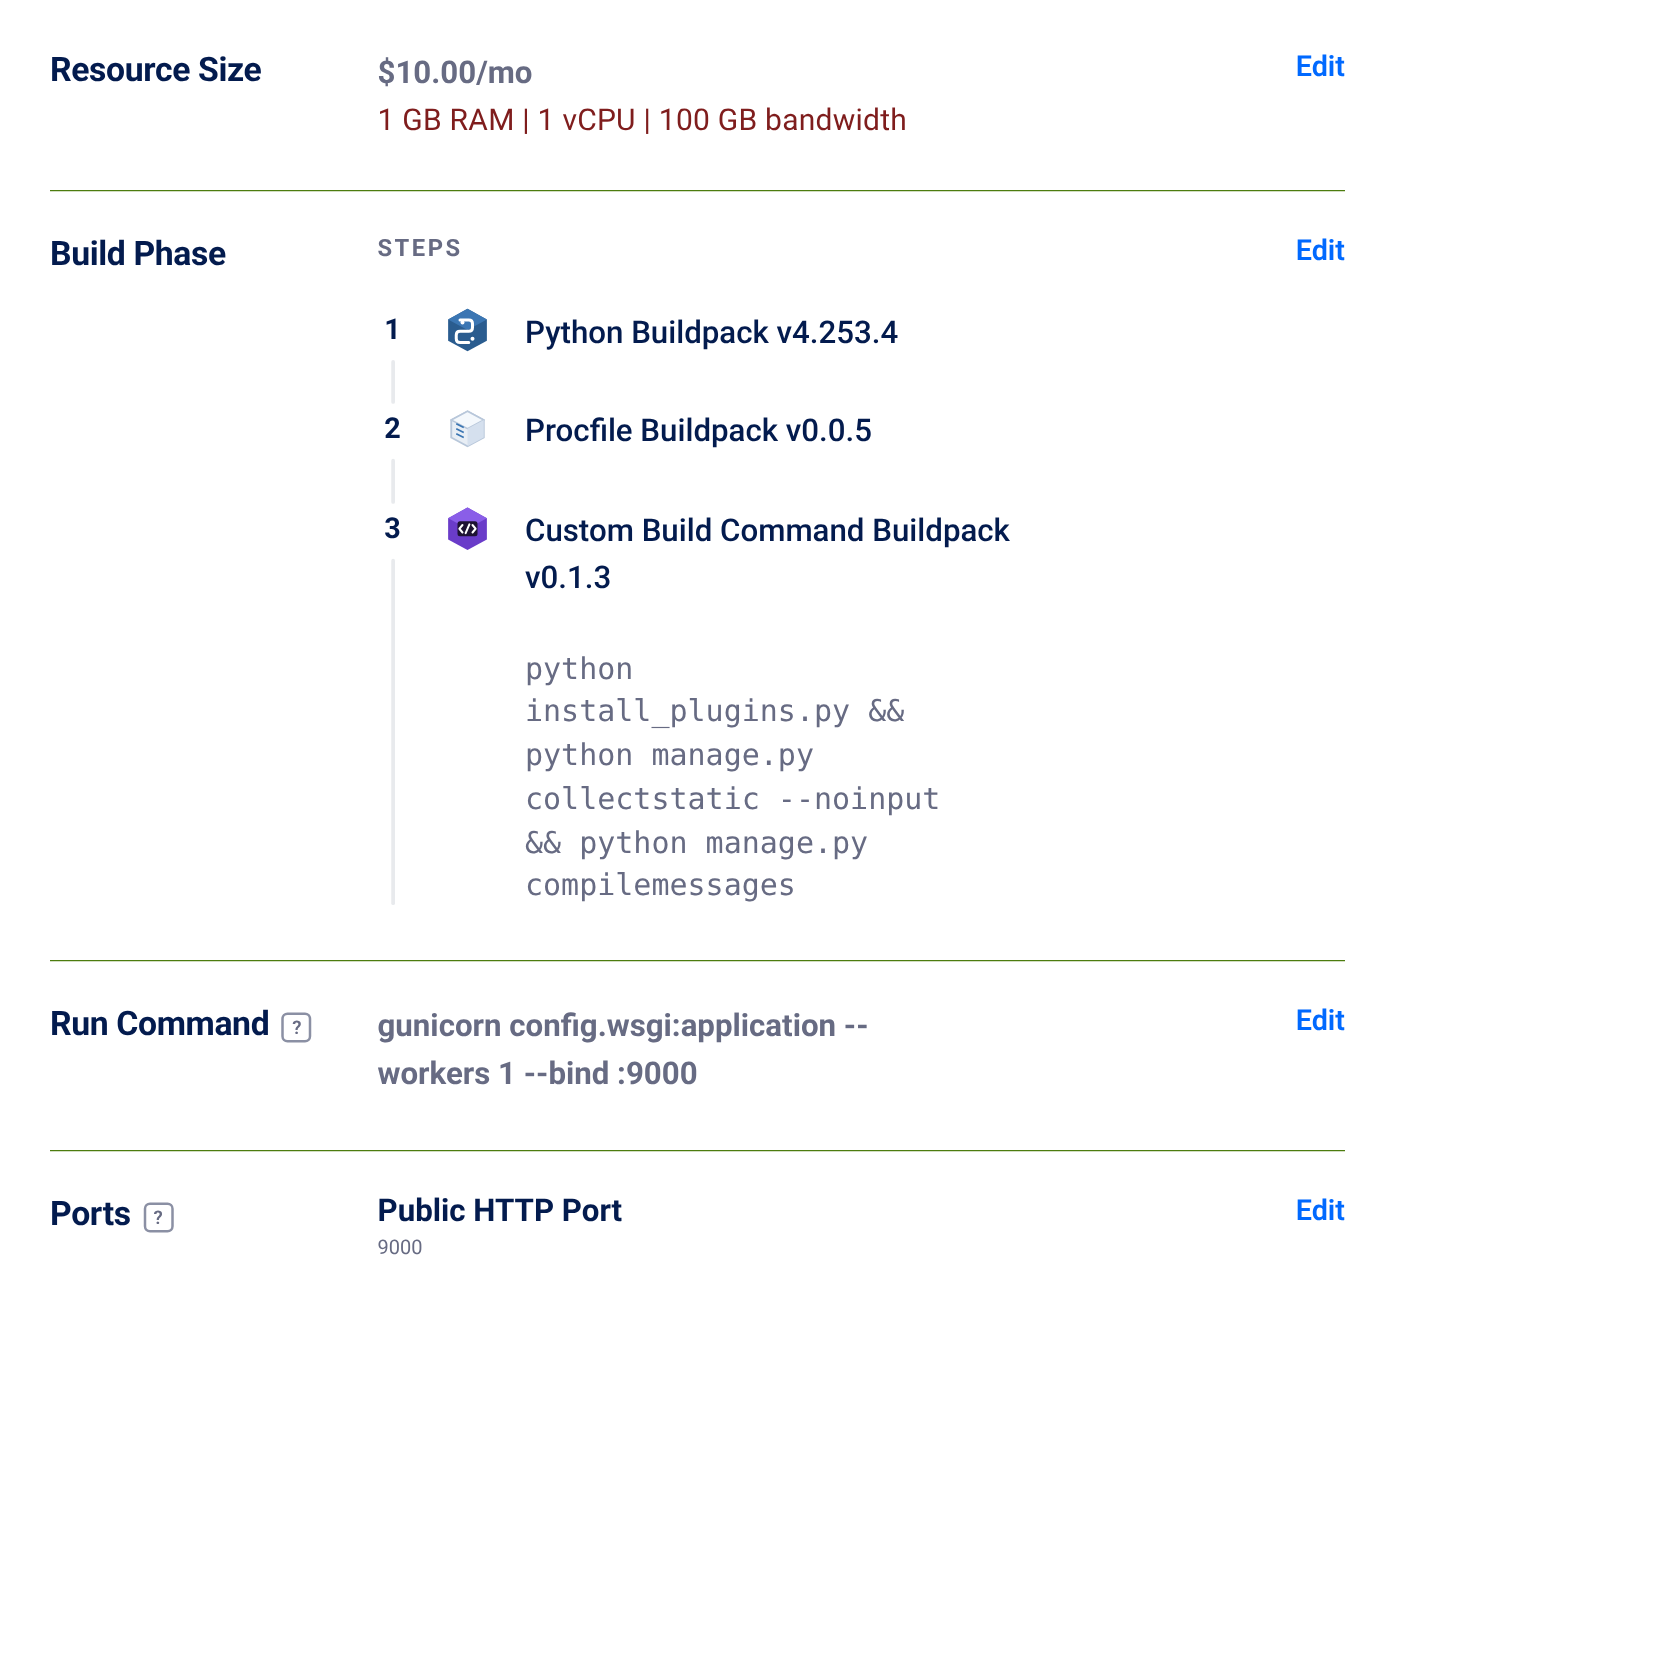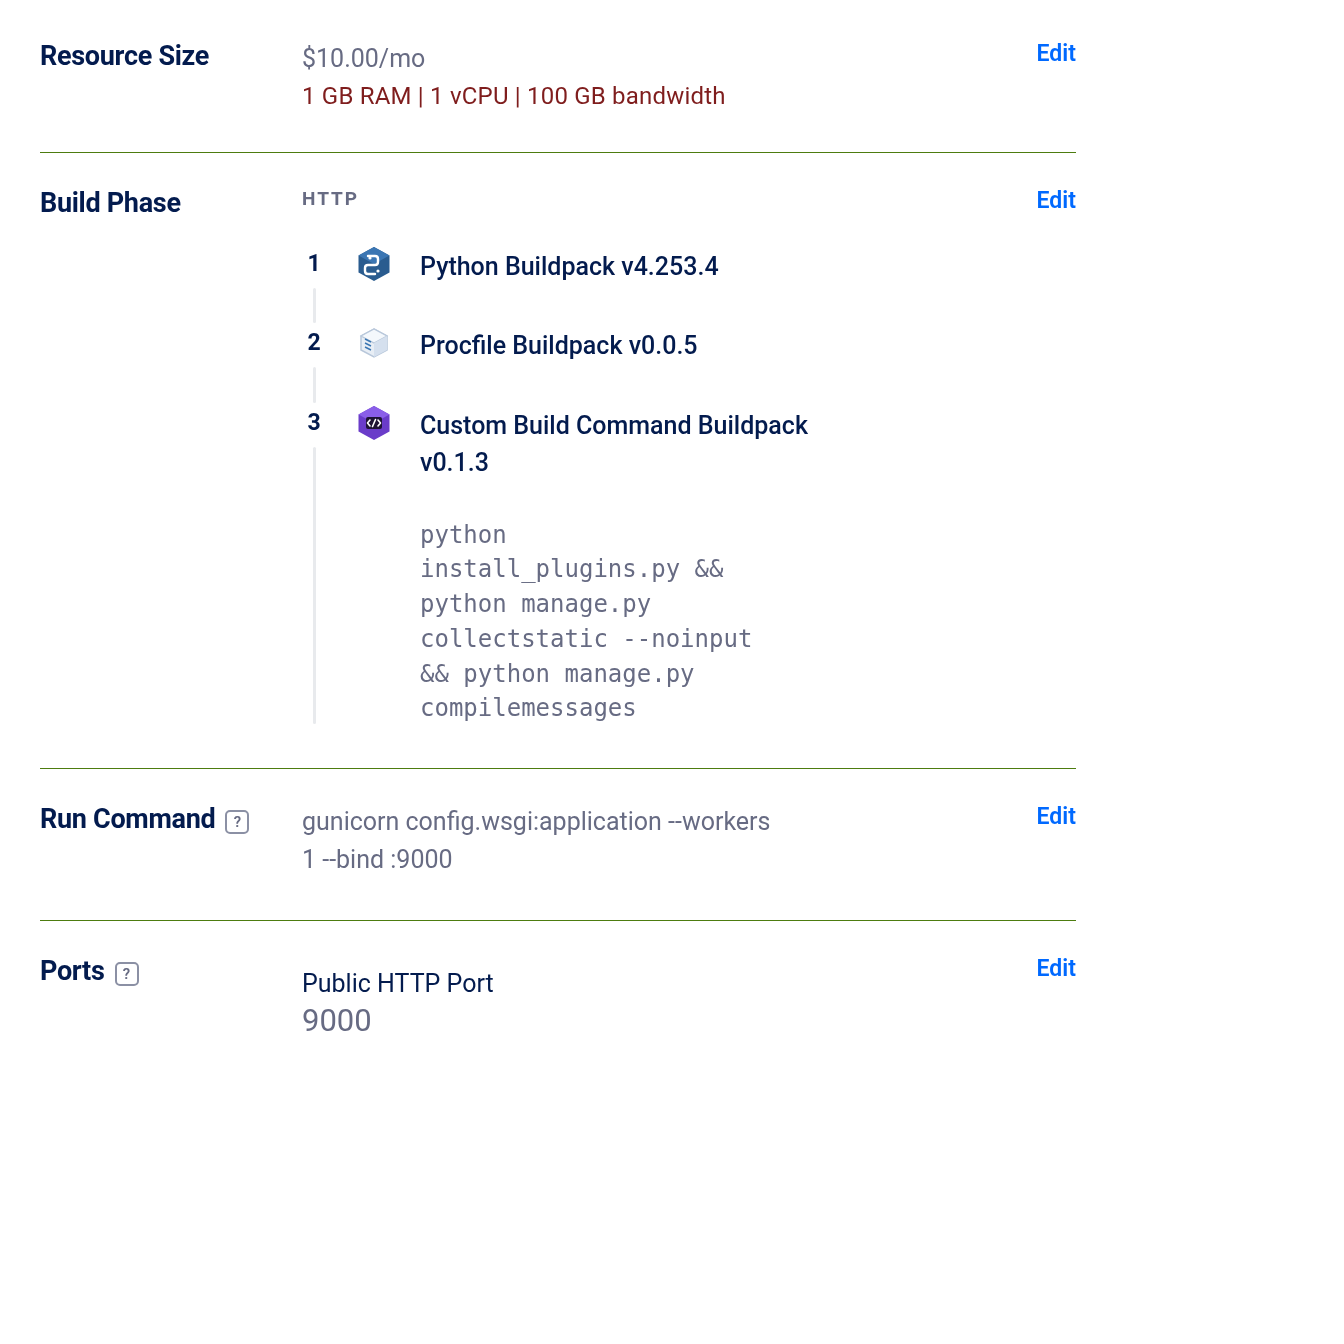--- a/index.html
+++ b/index.html
@@ -44,21 +44,21 @@
   .edit-link {
     color: #0069ff;
     font-size: 23px;
     font-weight: 600;
     text-decoration: none;
     cursor: pointer;
   }
   .value-primary {
     font-size: 25px;
     color: #676b83;
-    font-weight: 400;
+    font-weight: 700;
     line-height: 1.5;
   }
   .value-secondary {
     font-size: 24px;
     color: #7f1d1d;
     font-weight: 400;
     margin-top: 4px;
     letter-spacing: 0.2px;
   }
   .steps-heading {
@@ -132,26 +132,25 @@
     font-weight: 600;
     display: inline-flex;
     align-items: center;
     justify-content: center;
     margin-top: 7px;
     cursor: pointer;
     font-family: inherit;
   }
   .port-title {
     font-size: 25px;
-    font-weight: 400;
-    color: #031b4e;
-    margin-top: 14px;
+    font-weight: 700;
+    color: #031b4e;
   }
   .port-value {
-    font-size: 31px;
+    font-size: 16px;
     color: #676b83;
     margin-top: 4px;
   }
   
   .step.has-code .step-line { display: block; }
   svg { display: block; }
 </style>
 </head>
 <body>
 
@@ -168,21 +167,21 @@
     <div class="action-col">
       <a class="edit-link">Edit</a>
     </div>
   </div>
 
   <div class="section">
     <div class="section-label">
       <h2>Build Phase</h2>
     </div>
     <div class="section-content">
-      <div class="steps-heading">HTTP</div>
+      <div class="steps-heading">STEPS</div>
       <div class="steps-list">
 
         <div class="step">
           <div class="step-num">1</div>
           <div class="step-line"></div>
           <div class="step-icon">
             <svg viewBox="0 0 36 36" width="36" height="36">
               <polygon points="18,1 33.5,9.5 33.5,26.5 18,35 2.5,26.5 2.5,9.5" fill="#2a5c8f"></polygon>
               <polygon points="18,1 33.5,9.5 18,18 2.5,9.5" fill="#3b76b3"></polygon>
               <circle cx="14" cy="12" r="1.6" fill="#fff"></circle>

